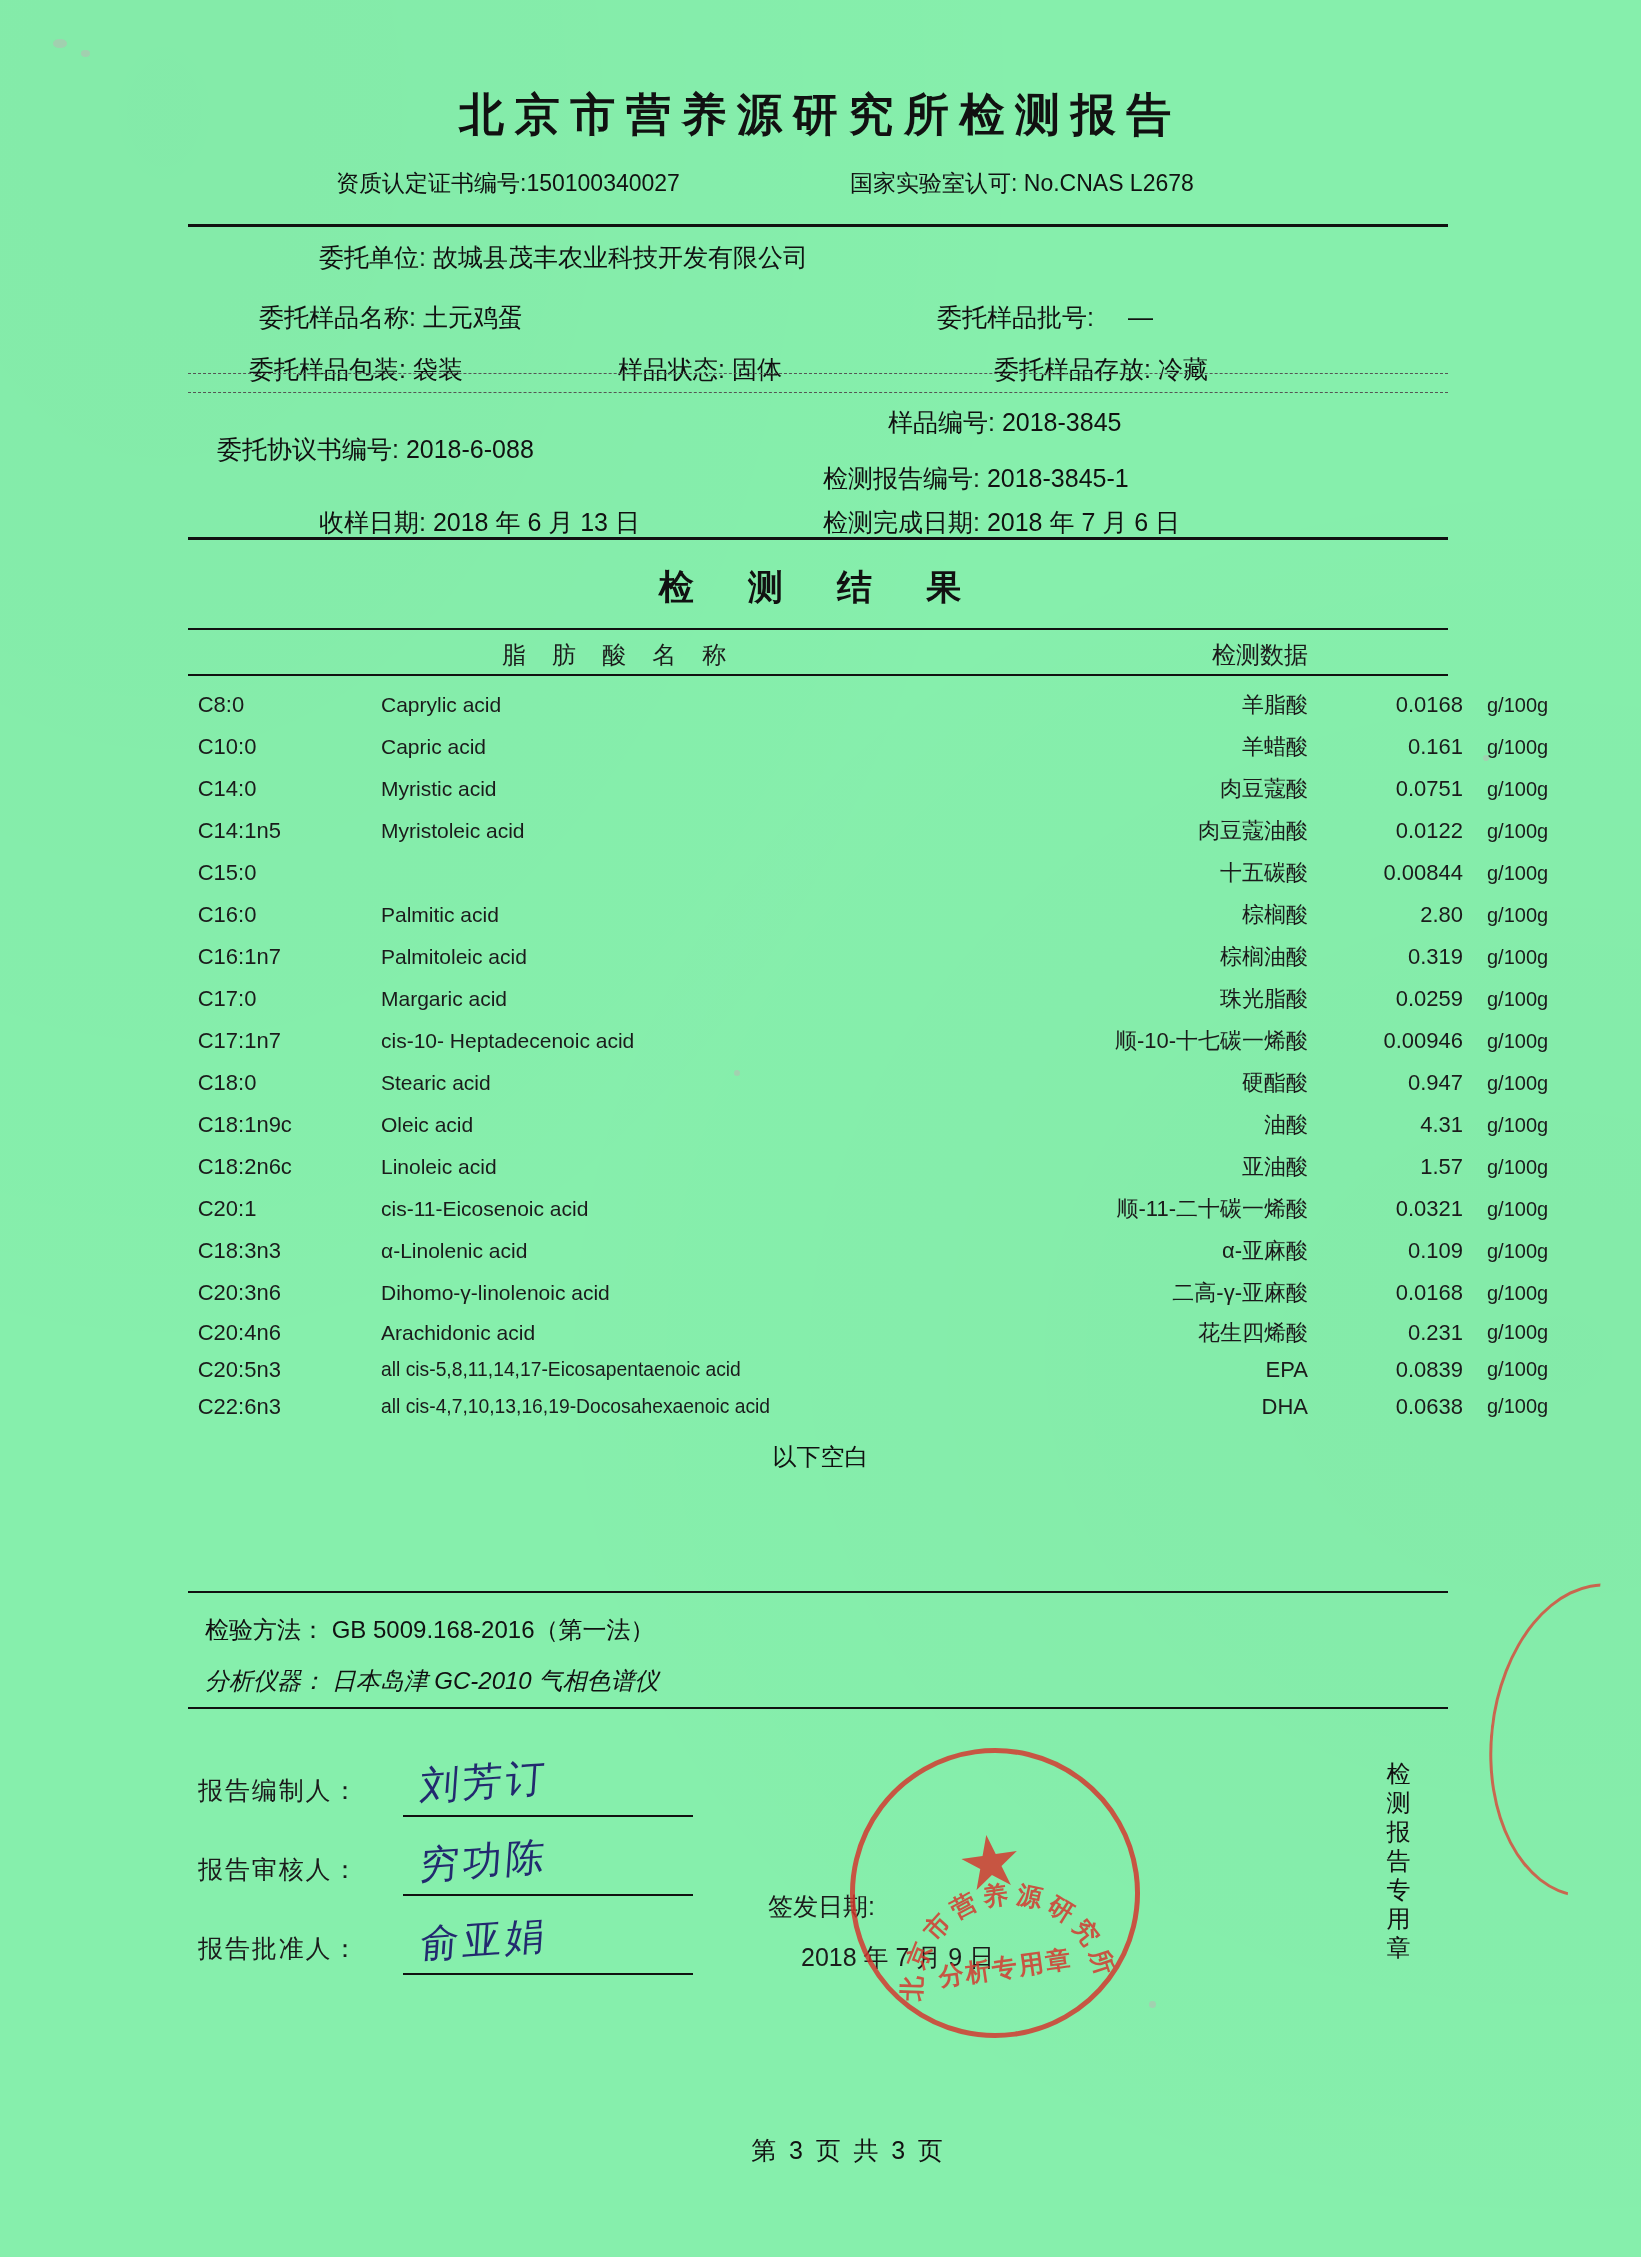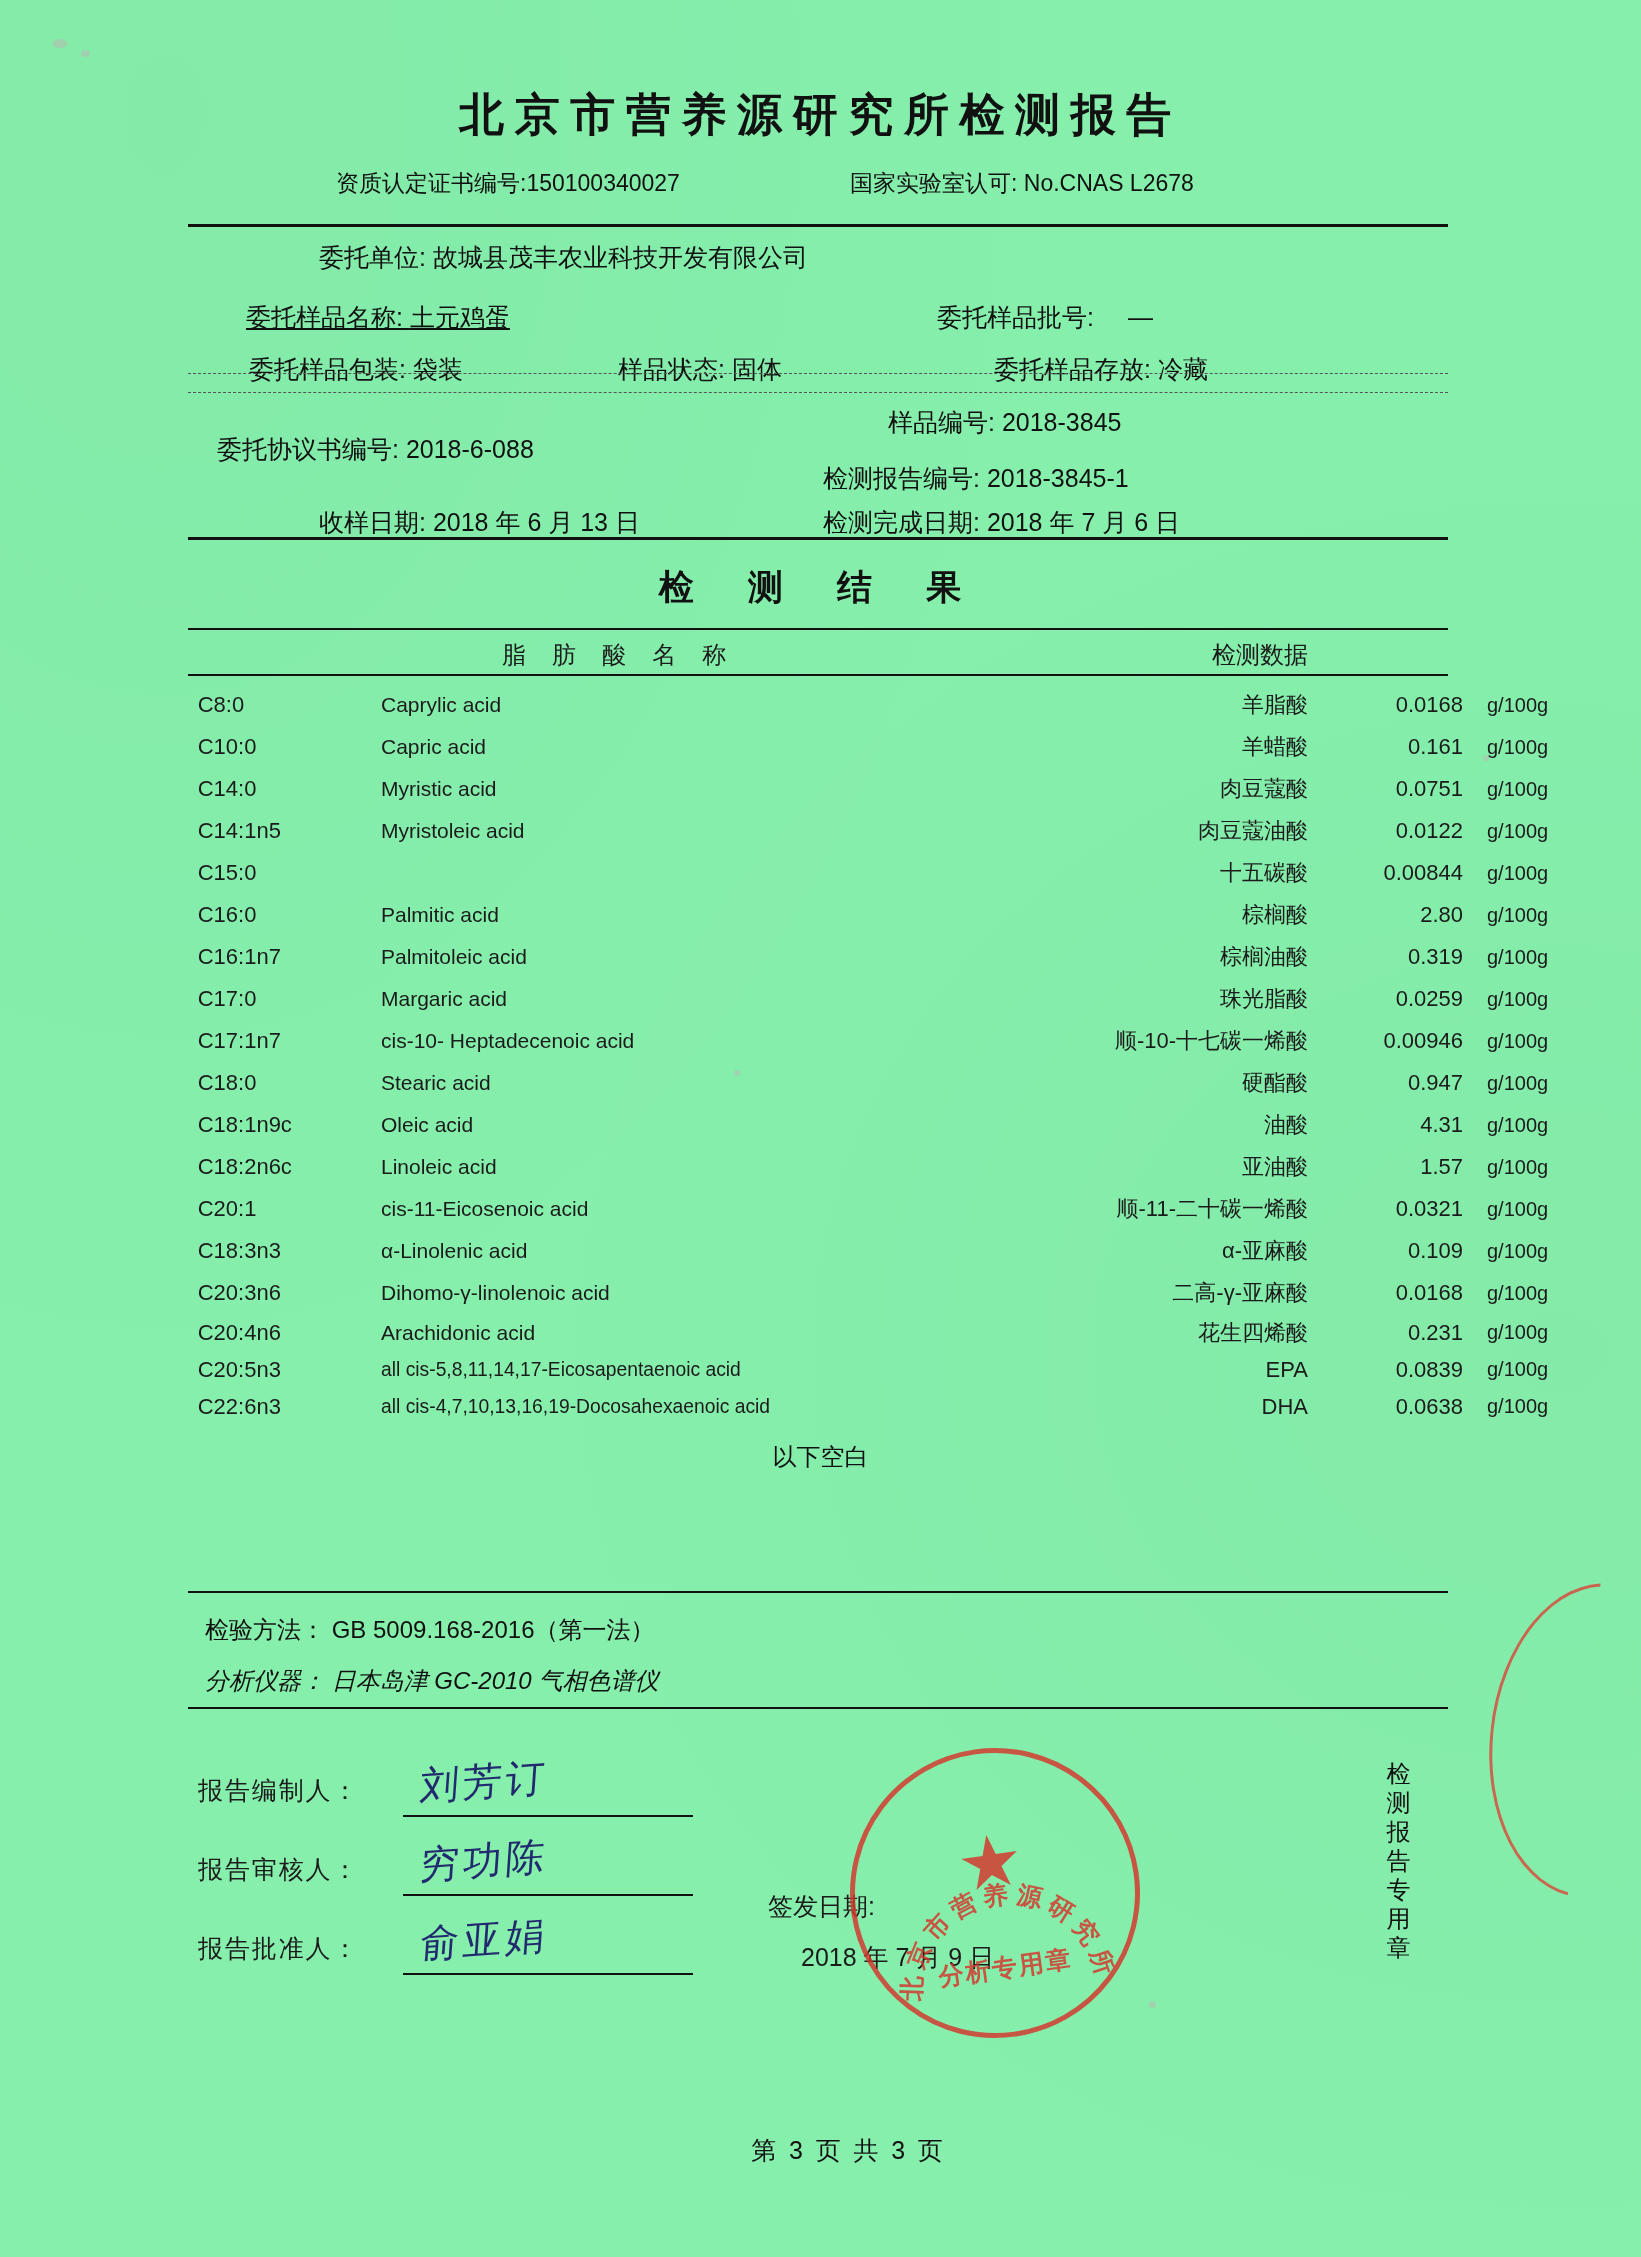--- a/index.html
+++ b/index.html
@@ -360,21 +360,21 @@
     <div class="cert-right">国家实验室认可: No.CNAS L2678</div>
   </div>
 
   <div class="rule rule-top"></div>
 
   <div class="field" style="left:319px; top:241px;">
     <span class="lbl">委托单位:</span>
     <span class="val">故城县茂丰农业科技开发有限公司</span>
   </div>
 
-  <div class="field" style="left:246px; top:301px;text-decoration:underline;">
+  <div class="field" style="left:259px; top:301px;">
     <span class="lbl">委托样品名称:</span>
     <span class="val">土元鸡蛋</span>
   </div>
   <div class="field" style="left:937px; top:301px;">
     <span class="lbl">委托样品批号:</span>
     <span class="val" style="padding-left:27px;">—</span>
   </div>
 
   <div class="field" style="left:249px; top:353px;">
     <span class="lbl">委托样品包装:</span>

